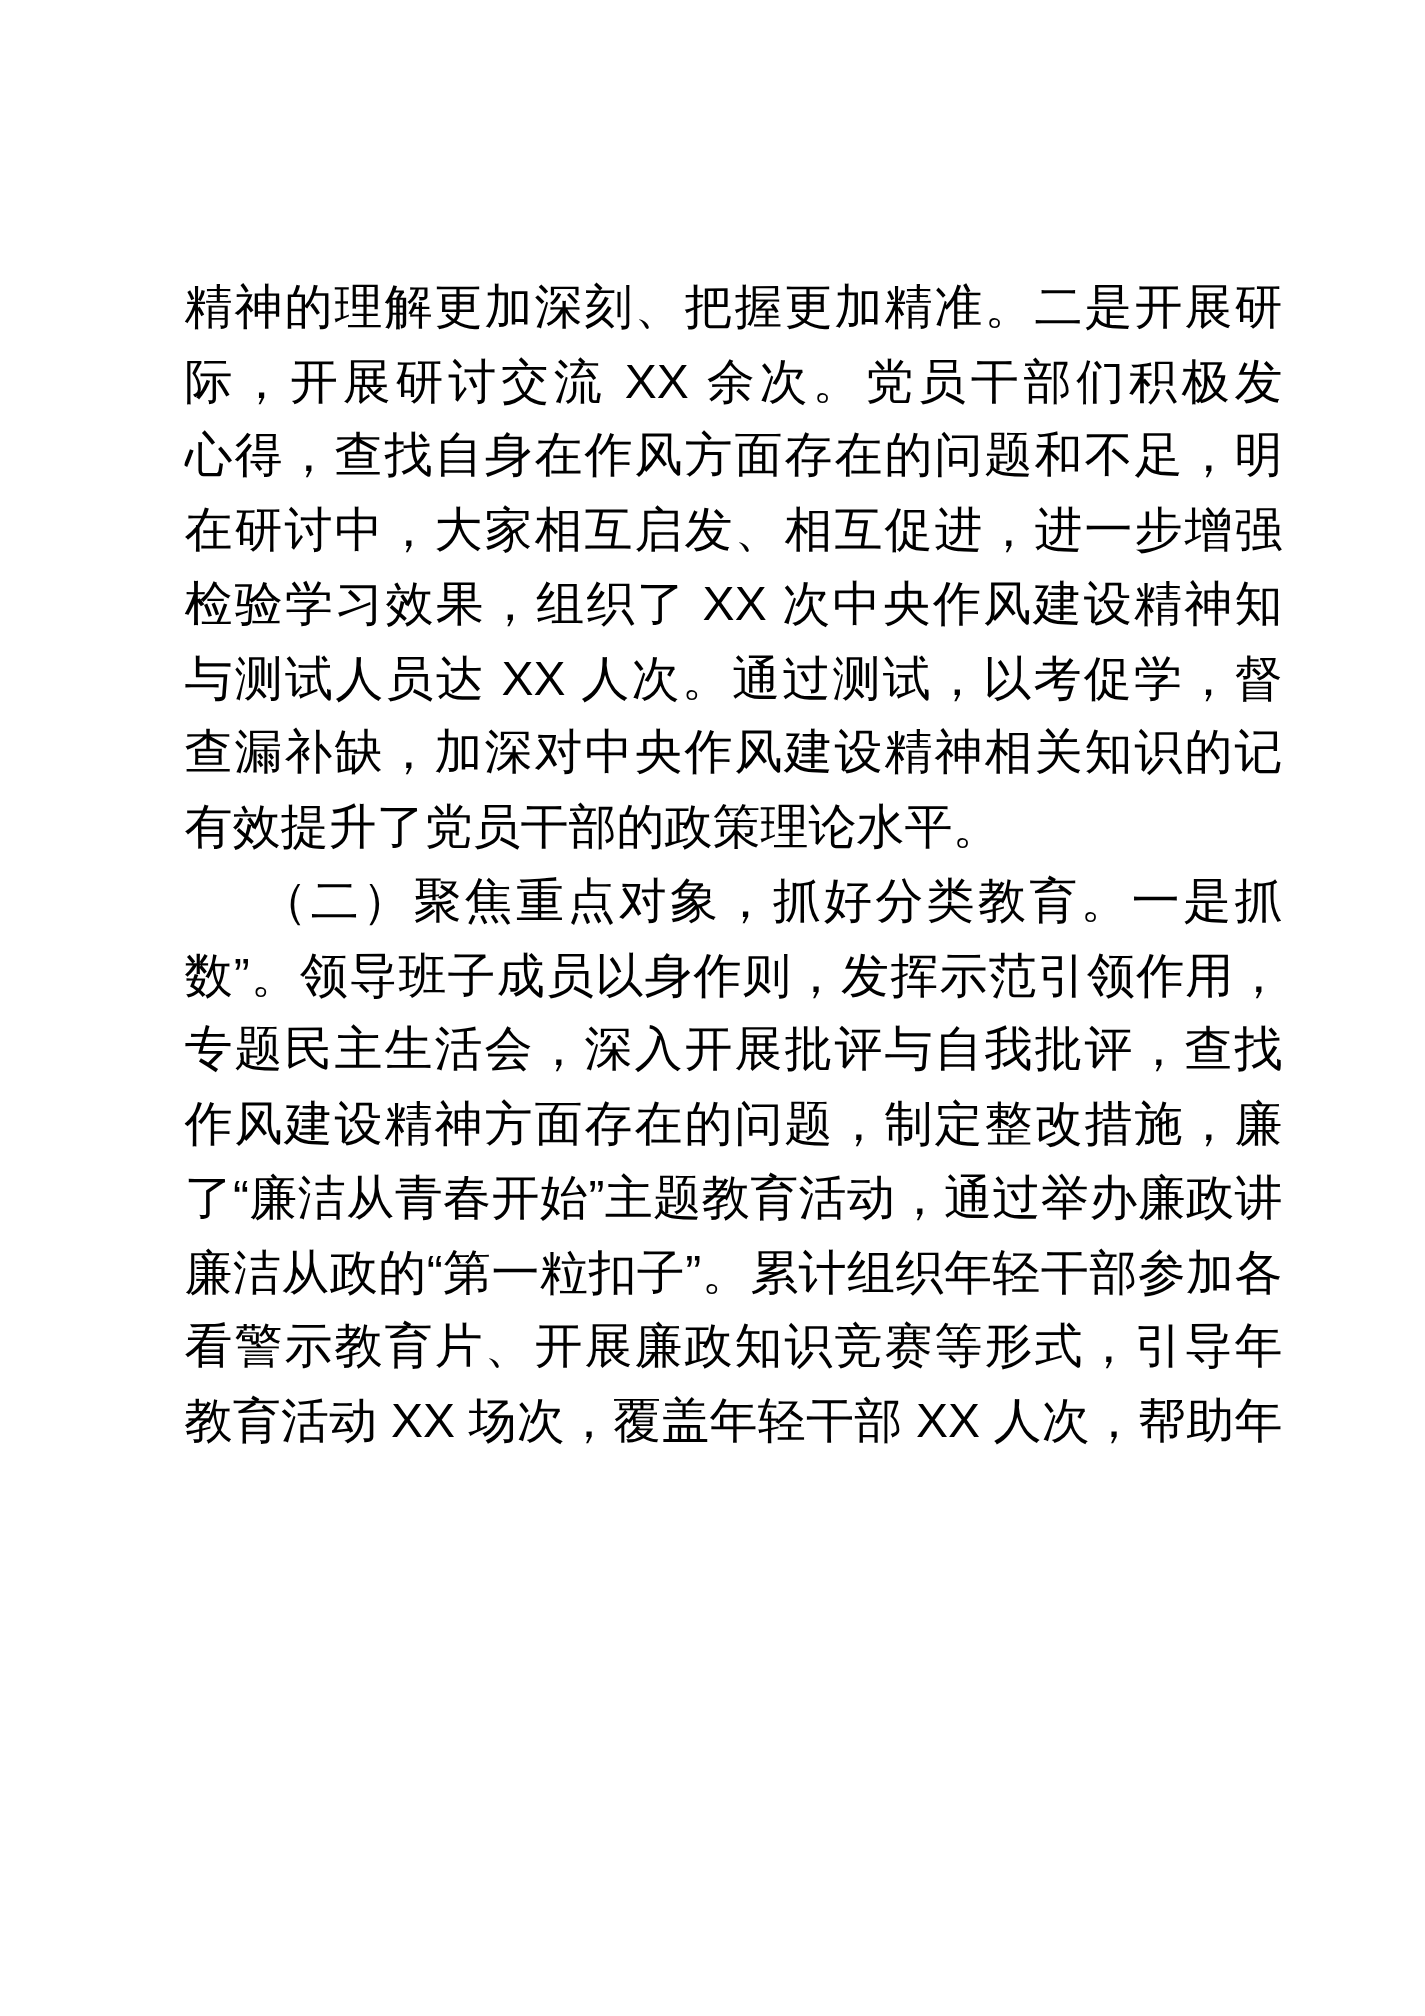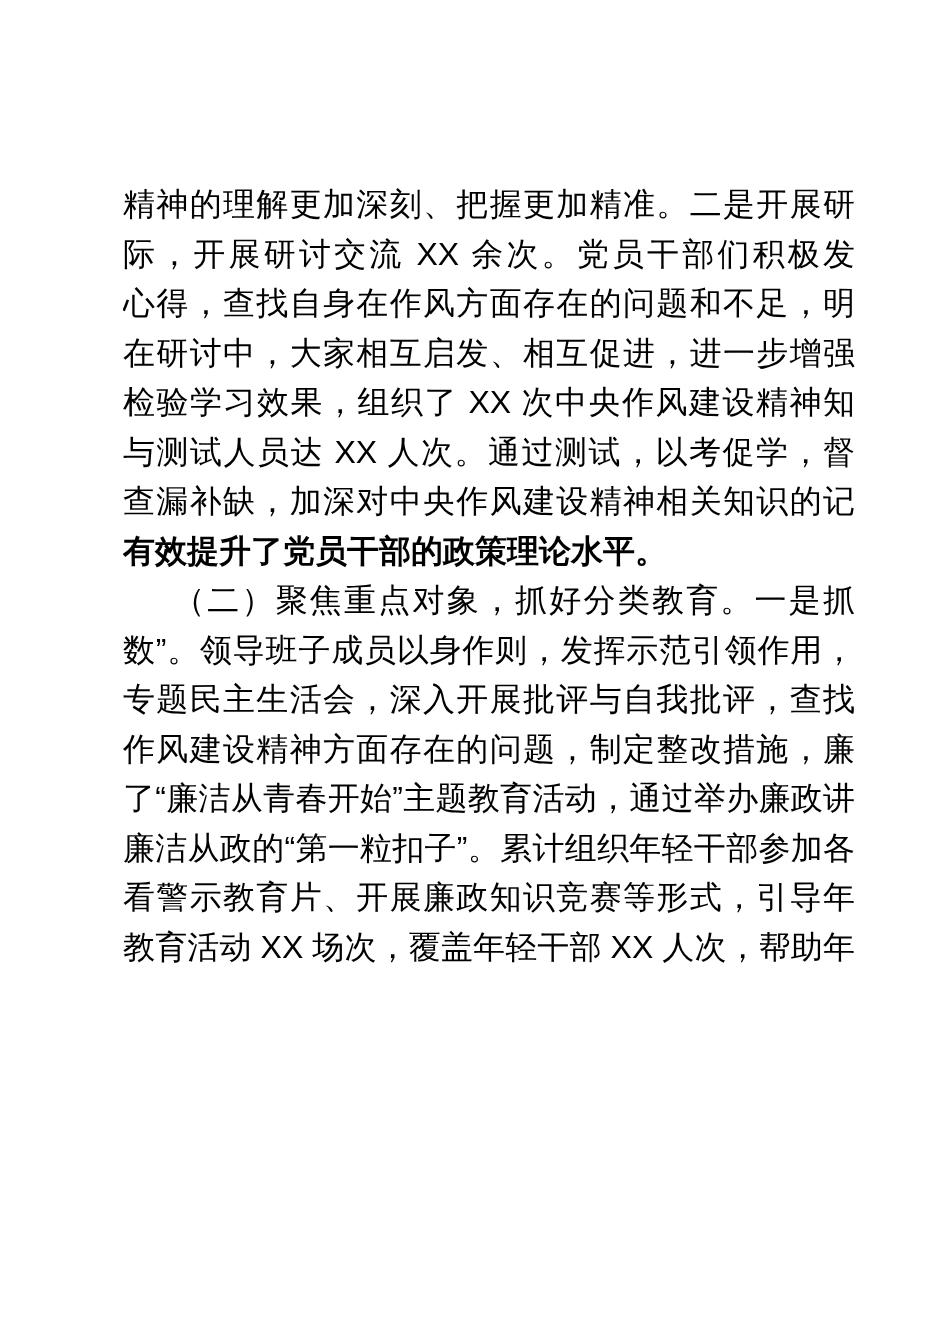--- a/index.html
+++ b/index.html
@@ -32,21 +32,20 @@
     height: 49.5px;
     overflow: hidden;
     text-align: justify;
     text-align-last: justify;
     white-space: normal;
   }
   .line.indent { padding-left: 50px; }
   .line.partial {
     text-align: left;
     text-align-last: left;
-    font-weight: bold;
   }
 </style>
 </head>
 <body>
 
 <div class="page" style="background: rgb(255, 255, 255); color: rgb(0, 0, 0);">
   <div class="doc-body">
       <div class="paragraph">
         <div class="line">精神的理解更加深刻、把握更加精准。二是开展研讨交流。以</div>
         <div class="line">际，开展研讨交流 XX 余次。党员干部们积极发言，分享学习</div>

